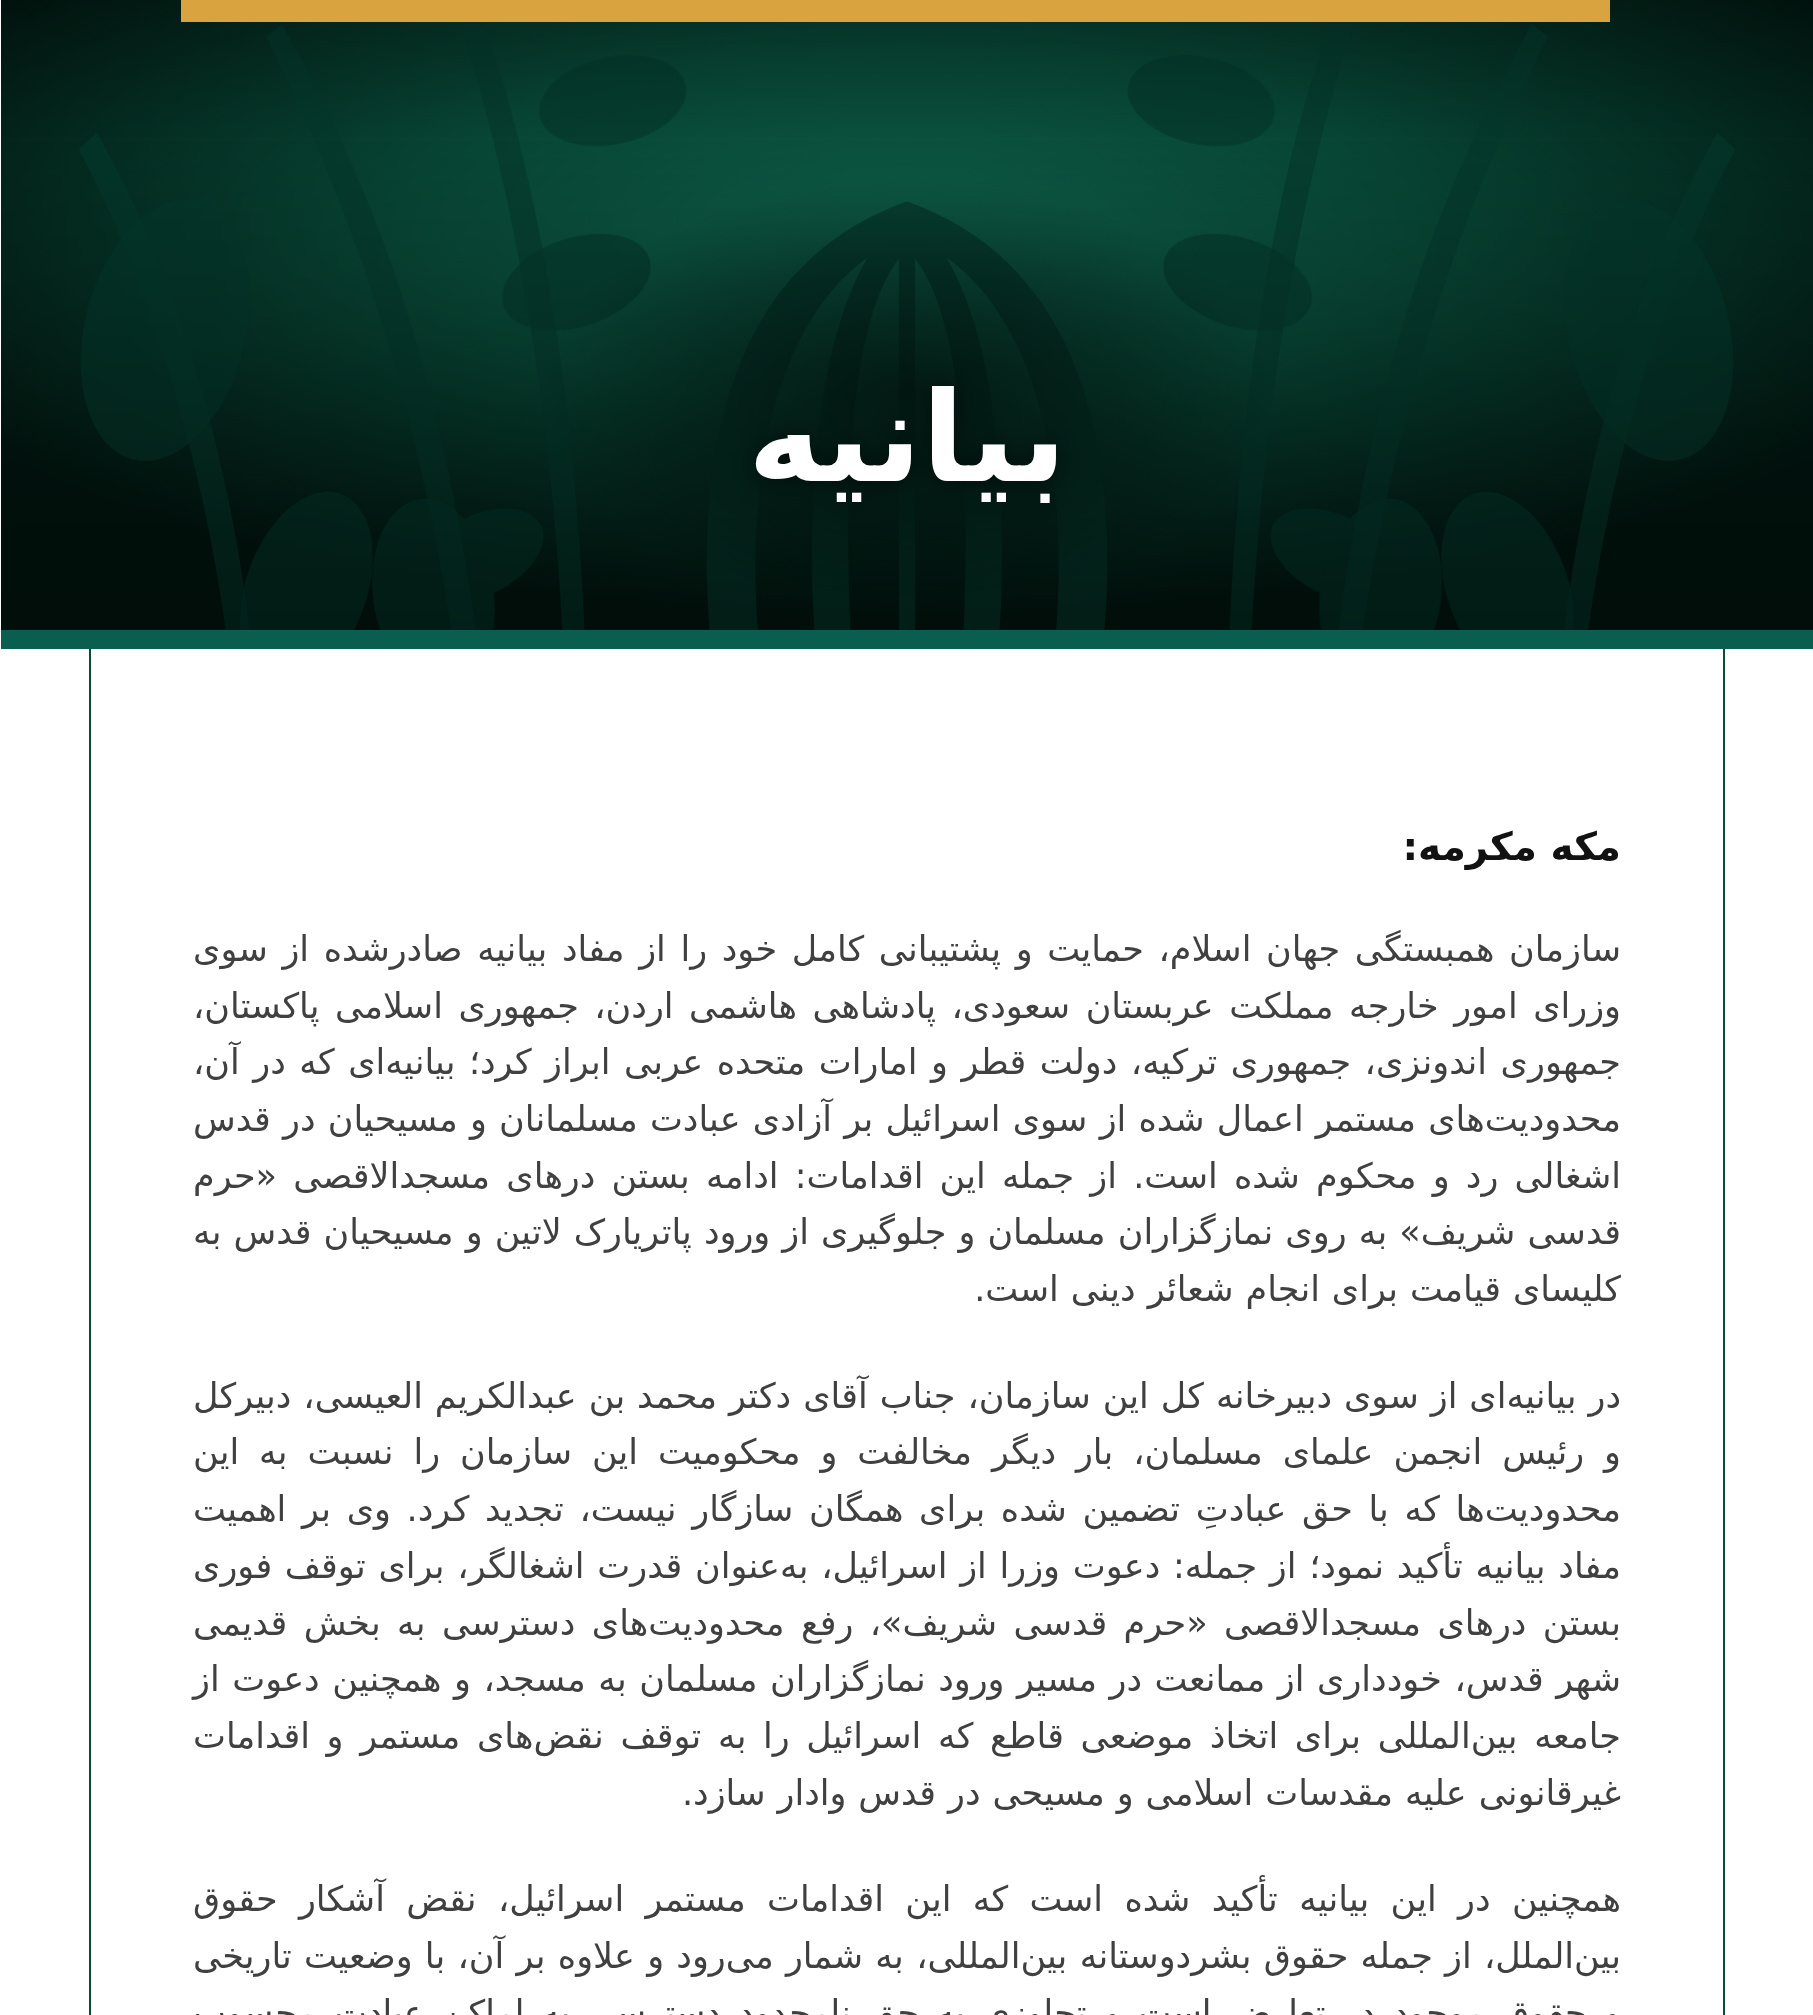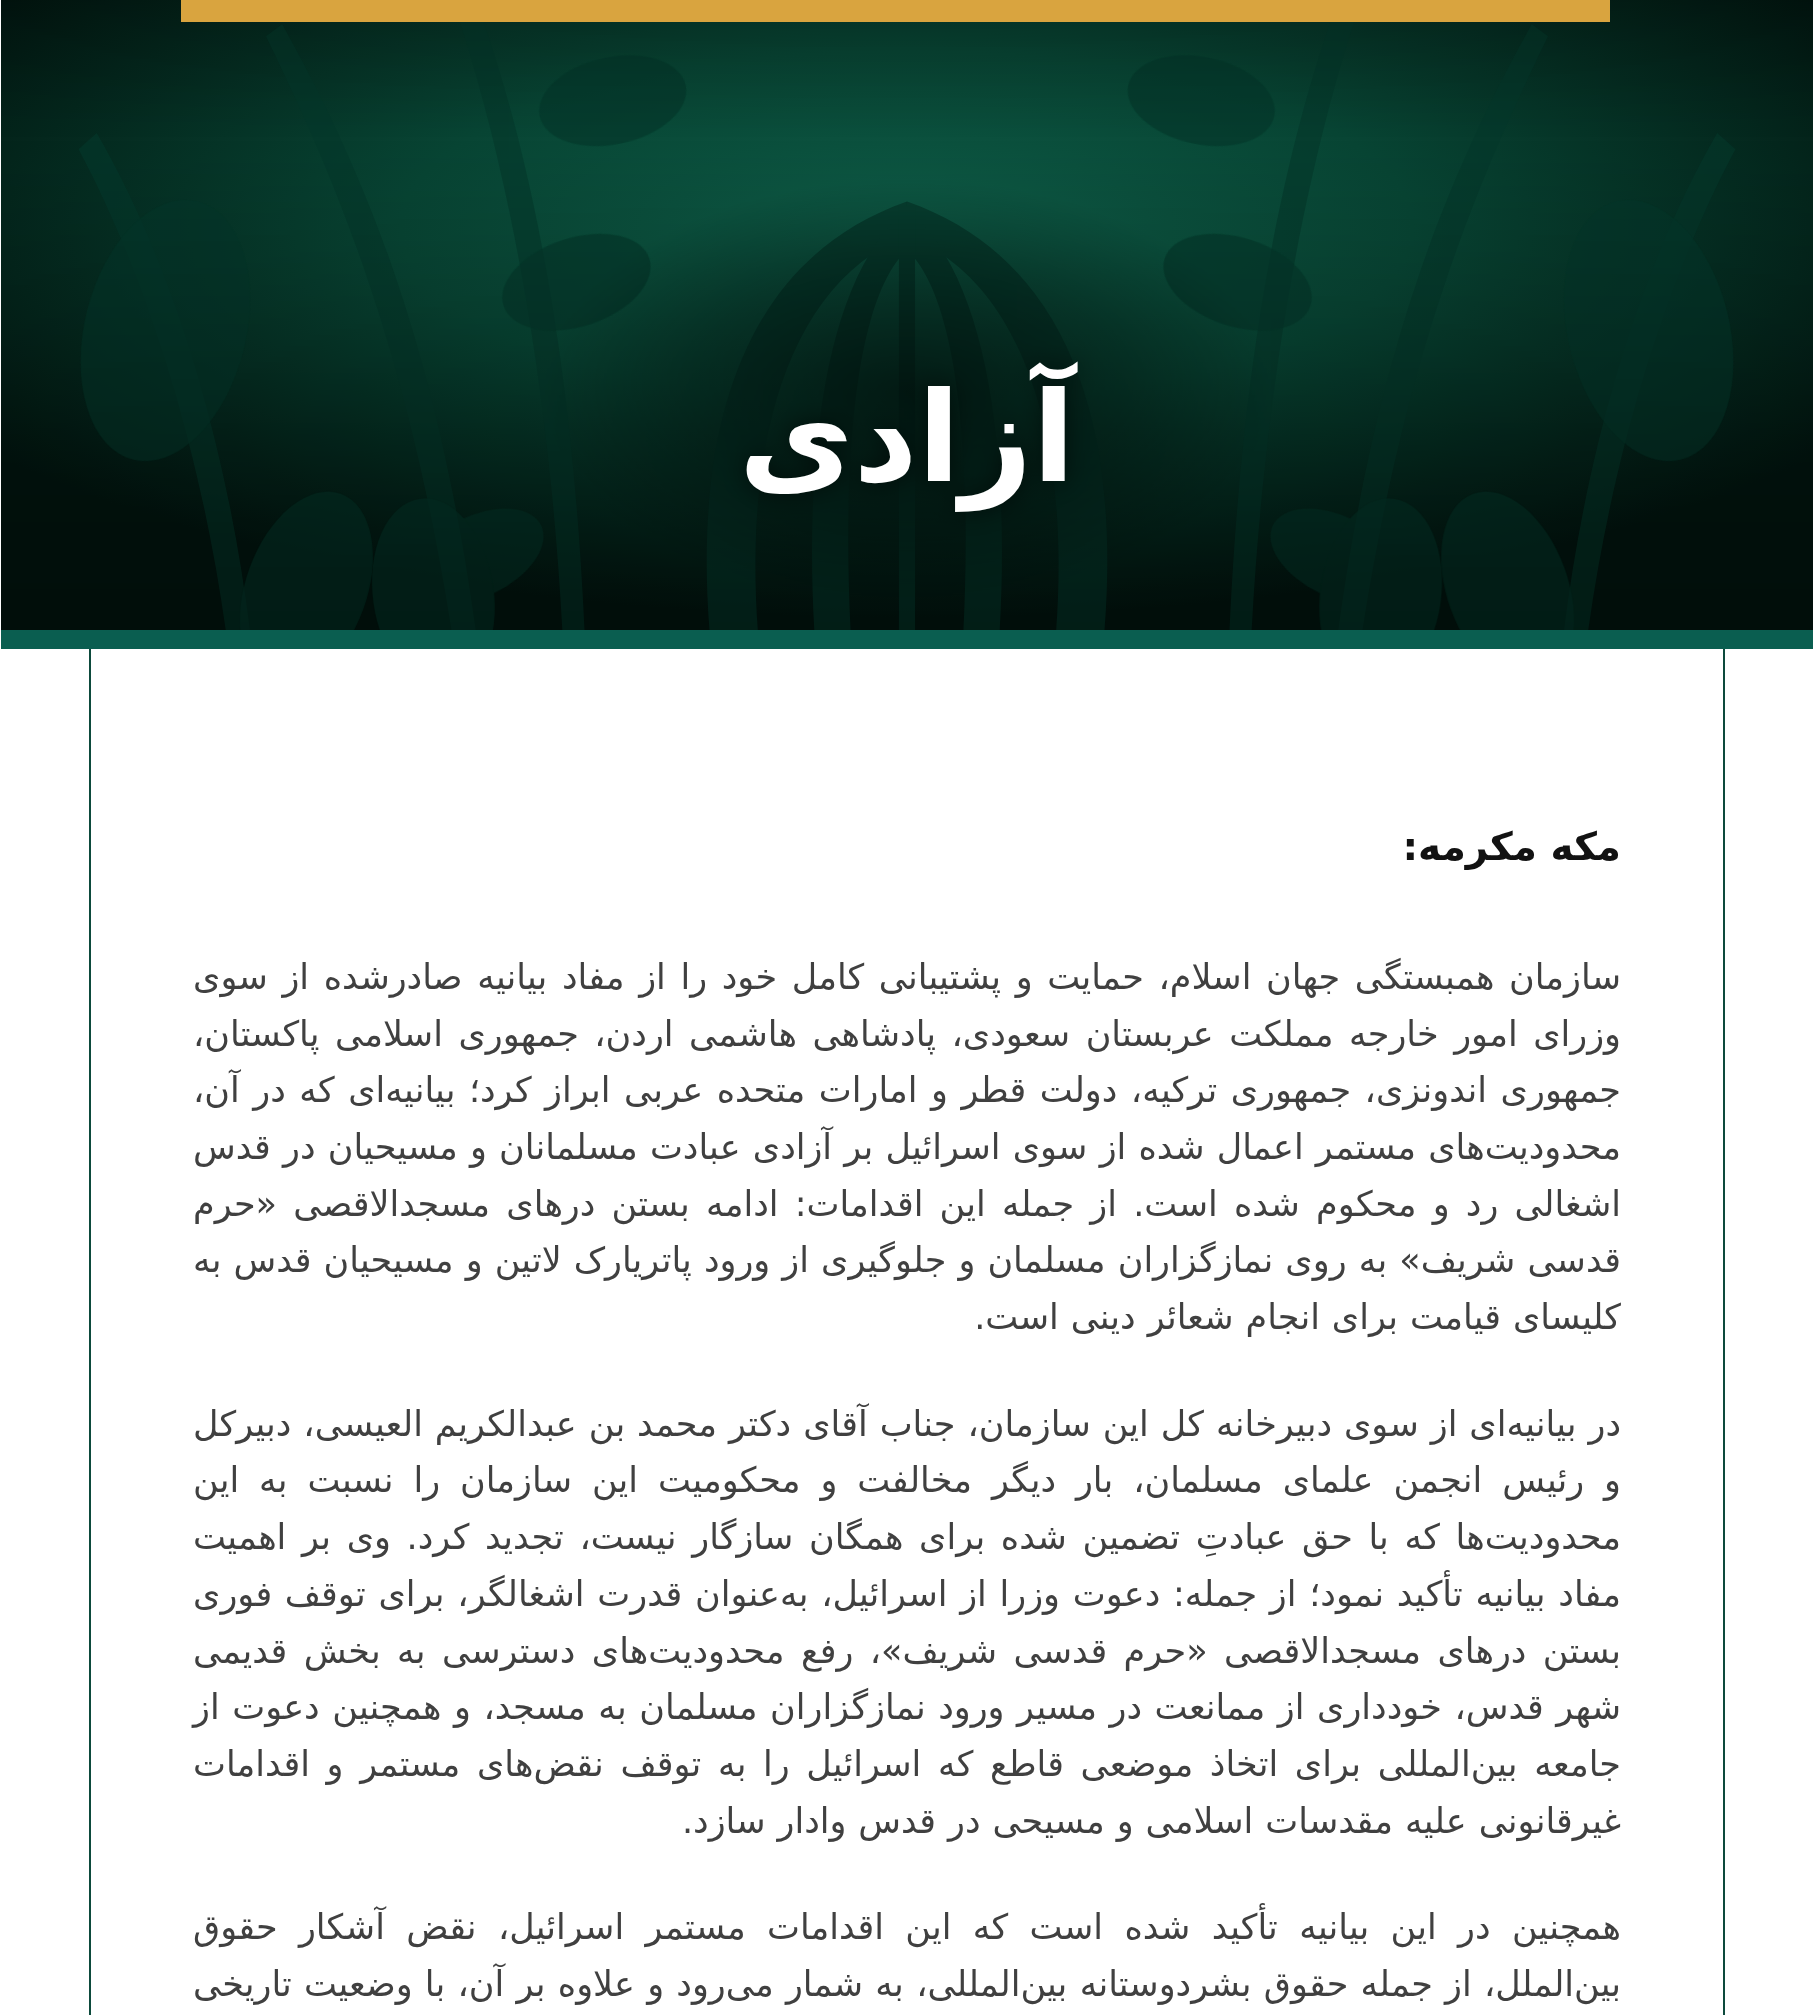--- a/index.html
+++ b/index.html
@@ -99,21 +99,21 @@
     width:100%;
     padding:173px 193px 0 193px;
   }
 
   .salutation {
     font-size:39px;
     font-weight:700;
     color:#121212;
     text-align:right;
     line-height:1.3;
-    margin-bottom:76px;
+    margin-bottom:48px;
     font-family:"DejaVu Sans", sans-serif;
   }
 
   .para {
     font-size:35px;
     line-height:1.62;
     color:#404040;
     text-align:justify;
     text-align-last:right;
     margin-bottom:50px;
@@ -172,21 +172,21 @@
         <ellipse cx="2980" cy="250" rx="185" ry="108" transform="rotate(12 2980 250)"></ellipse>
         <ellipse cx="3740" cy="1460" rx="150" ry="250" transform="rotate(-20 3740 1460)"></ellipse>
         <ellipse cx="3425" cy="1475" rx="150" ry="240" transform="rotate(8 3425 1475)"></ellipse>
         <ellipse cx="4090" cy="820" rx="200" ry="330" transform="rotate(-14 4090 820)"></ellipse>
         <ellipse cx="410" cy="820" rx="200" ry="330" transform="rotate(14 410 820)"></ellipse>
       </g>
     </svg>
 
     <div class="hero-vignette"></div>
 
-    <div class="hero-title">آزادی</div>
+    <div class="hero-title">بیانیه</div>
   </div>
 
   <div class="teal-strip"></div>
 
   <div class="sheet">
 
     <div class="rule rule-right"></div>
     <div class="rule rule-left"></div>
 
     <div class="content">

